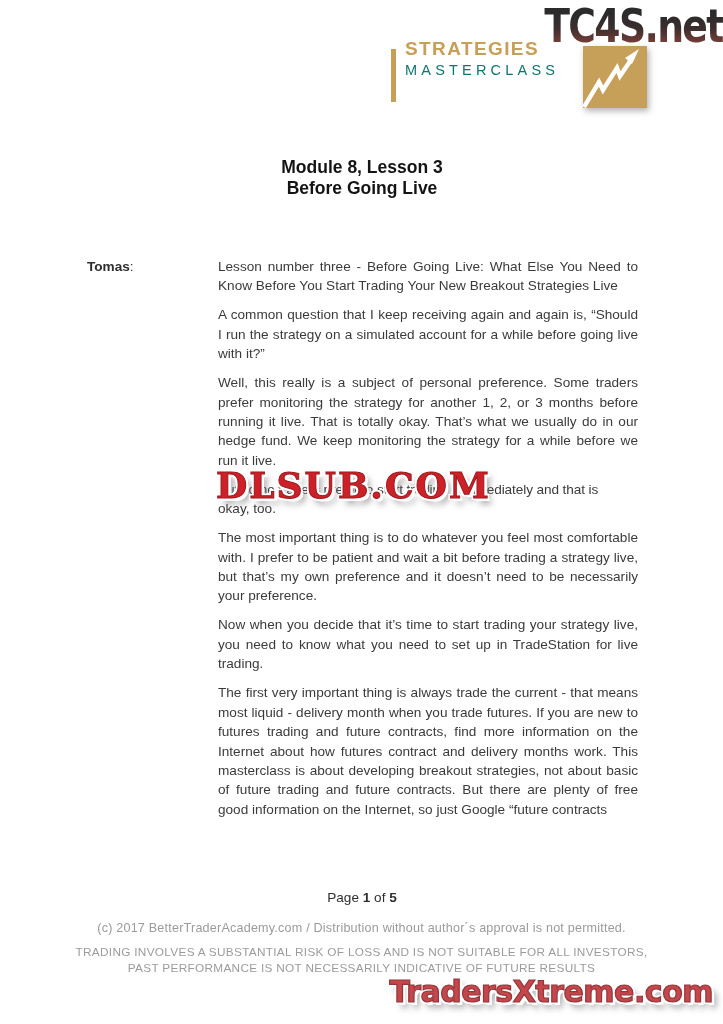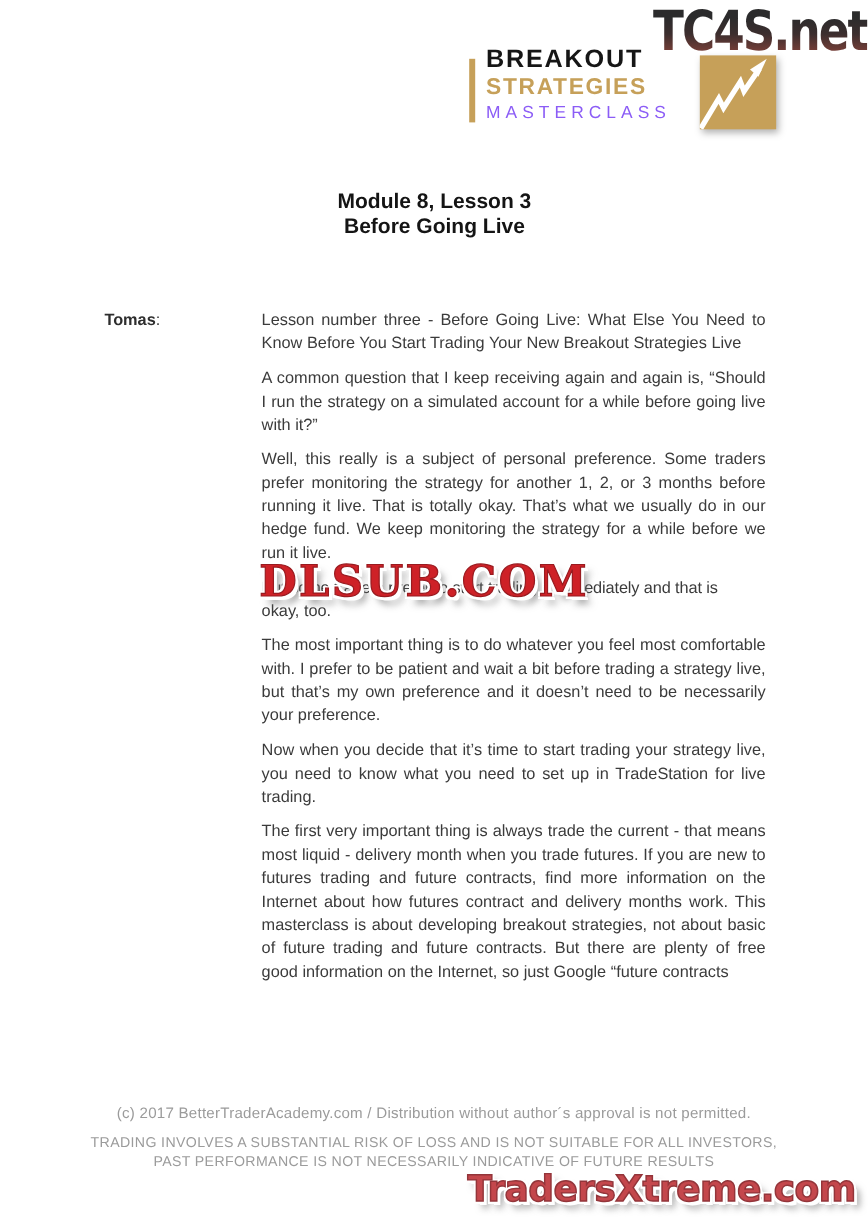--- a/index.html
+++ b/index.html
@@ -18,21 +18,21 @@
     -webkit-text-fill-color:transparent;color:transparent;
     z-index:5;
   }
 
   
   .logo{position:absolute;left:391px;top:38px;display:flex;z-index:2;}
   .logo-bar{width:5px;height:53px;background:#C6A059;margin-top:11px;flex:none;}
   .logo-text{margin-left:9px;width:170px;flex:none;}
   .logo-l1{font-size:21px;font-weight:bold;letter-spacing:1.5px;color:#161616;line-height:24px;}
   .logo-l2{font-size:19px;font-weight:bold;letter-spacing:1.4px;color:#C6A059;line-height:22px;}
-  .logo-l3{font-size:14.5px;letter-spacing:4.2px;color:#8b5cf6;line-height:20px;}
+  .logo-l3{font-size:14.5px;letter-spacing:4.2px;color:#0f766e;line-height:20px;}
   .logo-mark{margin-left:8px;margin-top:8px;flex:none;filter:drop-shadow(2px 3px 3px rgba(0,0,0,.30));}
 
   
   .title{position:absolute;left:87px;top:157px;width:550px;text-align:center;
     font-weight:bold;font-size:17.5px;color:#141414;}
   .title .t2{}
 
   
   .content{position:absolute;left:87px;top:257px;width:551px;display:flex;
     color:#3b3b3b;font-size:13.6px;line-height:19.4px;}
@@ -72,21 +72,20 @@
 </head>
 <body>
 
 <div class="page">
 
   <div class="tc4s">TC4S.net</div>
 
   <div class="logo">
     <div class="logo-bar"></div>
     <div class="logo-text">
-      <div class="logo-l1">BREAKOUT</div>
       <div class="logo-l2">STRATEGIES</div>
       <div class="logo-l3">MASTERCLASS</div>
     </div>
     <div class="logo-mark">
       <svg width="64" height="62" viewBox="0 0 64 62" xmlns="http://www.w3.org/2000/svg">
         <rect x="0" y="0" width="64" height="62" fill="#C6A059"></rect>
         <path d="M1 61 L16 36 L20 44 L34 22 L37 30 L50 11" stroke="#ffffff" stroke-width="4.4" fill="none"></path>
         <path d="M42 12 L56 3 L49 18 Z" fill="#ffffff"></path>
       </svg>
     </div>
@@ -105,20 +104,21 @@
       <p>Well, this really is a subject of personal preference. Some traders prefer monitoring the strategy for another 1, 2, or 3 months before running it live. That is totally okay. That’s what we usually do in our hedge fund. We keep monitoring the strategy for a while before we run it live.</p>
       <p><span class="nowrapline">But some traders prefer to start trading it immediately and that is</span><br><span>okay, too.</span></p>
       <p>The most important thing is to do whatever you feel most comfortable with. I prefer to be patient and wait a bit before trading a strategy live, but that’s my own preference and it doesn’t need to be necessarily your preference.</p>
       <p>Now when you decide that it’s time to start trading your strategy live, you need to know what you need to set up in TradeStation for live trading.</p>
       <p>The first very important thing is always trade the current - that means most liquid - delivery month when you trade futures. If you are new to futures trading and future contracts, find more information on the Internet about how futures contract and delivery months work. This masterclass is about developing breakout strategies, not about basic of future trading and future contracts. But there are plenty of free good information on the Internet, so just Google “future contracts</p>
     </div>
   </div>
 
   <div class="stamp dlsub">DLSUB.COM</div>
 
+  <div class="pagenum"><span>Page </span><span class="b">1</span><span> of </span><span class="b">5</span></div>
 
   <div class="copyright">(c) 2017 BetterTraderAcademy.com / Distribution without author´s approval is not permitted.</div>
 
   <div class="disclaimer">
     <div>TRADING INVOLVES A SUBSTANTIAL RISK OF LOSS AND IS NOT SUITABLE FOR ALL INVESTORS,</div>
     <div>PAST PERFORMANCE IS NOT NECESSARILY INDICATIVE OF FUTURE RESULTS</div>
   </div>
 
   <div class="stamp txtreme">TradersXtreme.com</div>
 

